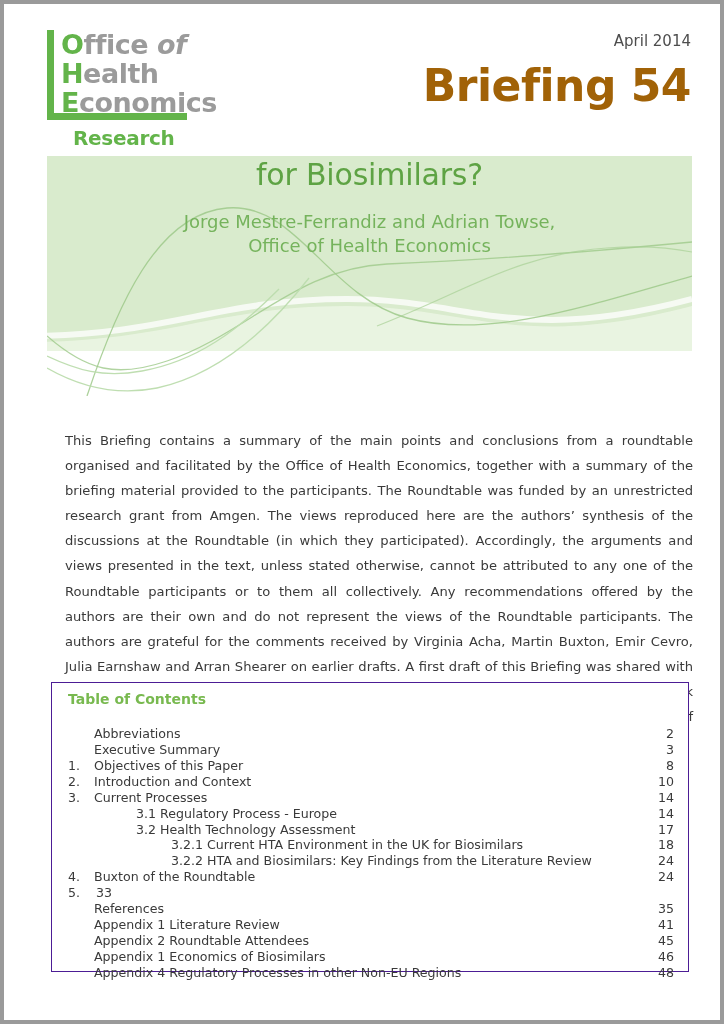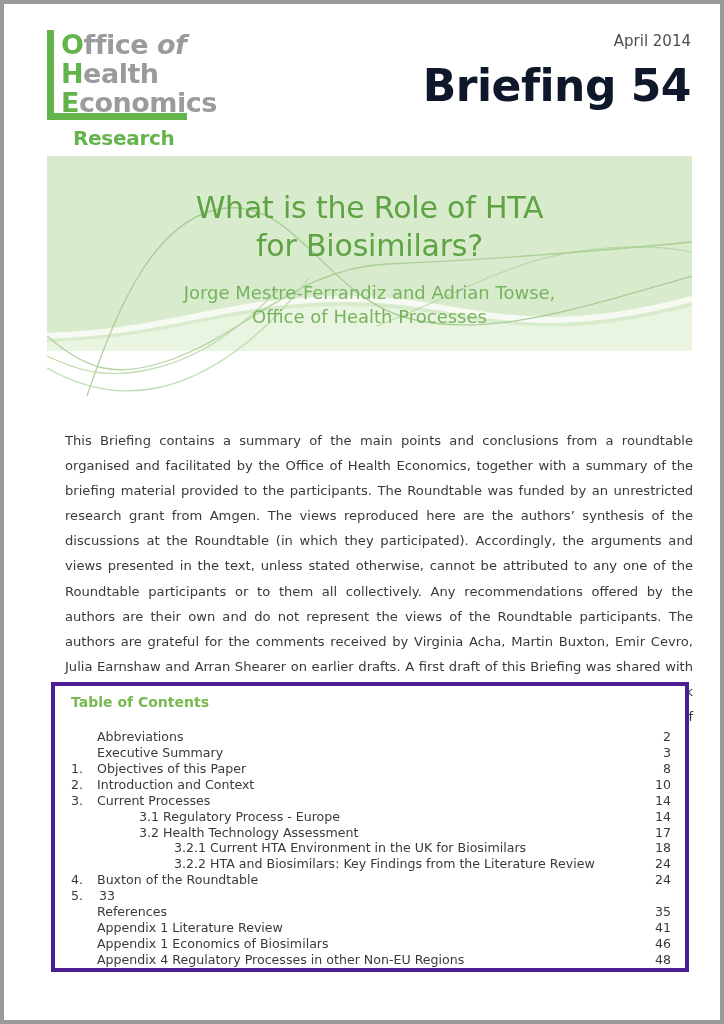--- a/index.html
+++ b/index.html
@@ -91,21 +91,21 @@
     font-size: 15px;
     color: #4d4d4d;
     text-align: left;
   }
   .header-title {
     position: absolute;
     right: 34px;
     top: 56px;
     font-size: 44px;
     font-weight: bold;
-    color: #0f172a;
+    color: #a16207;
     text-align: center;
     letter-spacing: -0.5px;
     margin-left: 12px;
   }
 
   
   .banner-wrap {
     position: absolute;
     left: 38px;
     top: 152px;
@@ -155,21 +155,21 @@
   }
 
   
   .toc-box {
     position: absolute;
     left: 42px;
     top: 678px;
     width: 638px;
     height: 290px;
     box-sizing: border-box;
-    border: 4px solid #4c1d95;
+    border: 1px solid #4c1d95;
     background: #ffffff;
   }
   .toc-title {
     position: absolute;
     left: 16px;
     top: 8px;
     font-size: 14px;
     font-weight: bold;
     color: #78b94f;
   }
@@ -255,24 +255,23 @@
 
         <path d="M 0 180 C 40 215 70 222 120 205 C 200 178 250 112 340 108 C 440 104 540 96 645 86" fill="none" stroke="#9ec98a" stroke-width="1.3" opacity="0.8"></path>
 
         <path d="M 330 170 C 420 135 470 98 560 92 C 600 89 625 92 645 96" fill="none" stroke="#a8d095" stroke-width="1.2" opacity="0.7"></path>
 
         <path d="M 0 200 C 30 214 55 222 95 215 C 150 205 190 175 232 133" fill="none" stroke="#bcdcad" stroke-width="1.3" opacity="0.95"></path>
         <path d="M 0 212 C 35 232 70 240 110 232 C 165 220 215 182 262 122" fill="none" stroke="#bcdcad" stroke-width="1.3" opacity="0.95"></path>
       </svg>
 
       <div class="banner-text">
-        <div class="banner-title">What is the Role of HTA</div>
         <div class="banner-title" style="padding-top:0">for Biosimilars?</div>
         <div class="banner-authors">Jorge Mestre-Ferrandiz and Adrian Towse,</div>
-        <div class="banner-authors" style="padding-top:0">Office of Health Processes</div>
+        <div class="banner-authors" style="padding-top:0">Office of Health Economics</div>
       </div>
     </div>
 
     <div class="body-text">This Briefing contains a summary of the main points and conclusions from a roundtable organised and facilitated by the Office of Health Economics, together with a summary of the briefing material provided to the participants. The Roundtable was funded by an unrestricted research grant from Amgen. The views reproduced here are the authors’ synthesis of the discussions at the Roundtable (in which they participated). Accordingly, the arguments and views presented in the text, unless stated otherwise, cannot be attributed to any one of the Roundtable participants or to them all collectively. Any recommendations offered by the authors are their own and do not represent the views of the Roundtable participants. The authors are grateful for the comments received by Virginia Acha, Martin Buxton, Emir Cevro, Julia Earnshaw and Arran Shearer on earlier drafts. A first draft of this Briefing was shared with the participants of the Roundtable, who had the opportunity to comment on it. Their feedback was then incorporated in the final version. All errors and omissions remain the responsibility of the two authors.</div>
 
     <div class="toc-box">
       <div class="toc-title">Table of Contents</div>
       <div class="toc-list" id="toc-list">
           <div class="toc-row ind-0">
             <span class="toc-num"></span>
@@ -333,20 +332,25 @@
             <span class="toc-label">References</span>
             <span class="toc-page">35</span>
           </div>
           <div class="toc-row ind-0">
             <span class="toc-num"></span>
             <span class="toc-label">Appendix 1 Literature Review</span>
             <span class="toc-page">41</span>
           </div>
           <div class="toc-row ind-0">
             <span class="toc-num"></span>
+            <span class="toc-label">Appendix 2 Roundtable Attendees</span>
+            <span class="toc-page">45</span>
+          </div>
+          <div class="toc-row ind-0">
+            <span class="toc-num"></span>
             <span class="toc-label">Appendix 1 Economics of Biosimilars</span>
             <span class="toc-page">46</span>
           </div>
           <div class="toc-row ind-0">
             <span class="toc-num"></span>
             <span class="toc-label">Appendix 4 Regulatory Processes in other Non-EU Regions</span>
             <span class="toc-page">48</span>
           </div>
         </div>
     </div>

